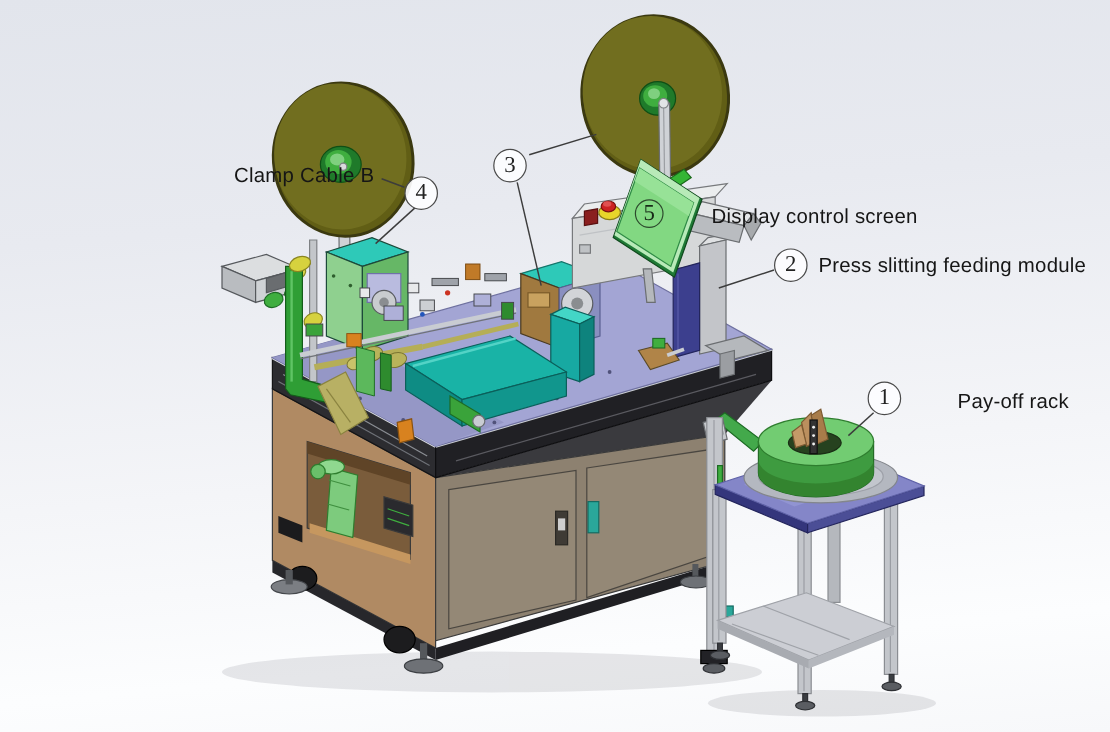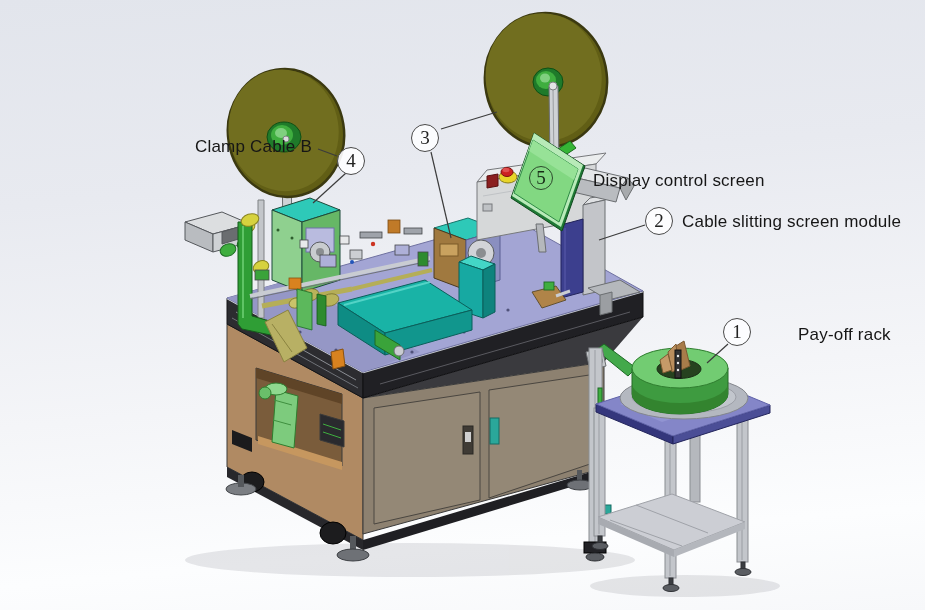--- a/index.html
+++ b/index.html
@@ -337,16 +337,16 @@
   </g>
 </svg>
 
 <div class="badge" style="left:723px;top:318px;width:28px;height:28px;">1</div>
 <div class="badge" style="left:645px;top:207px;width:28px;height:28px;">2</div>
 <div class="badge" style="left:411px;top:124px;width:28px;height:28px;">3</div>
 <div class="badge" style="left:337px;top:147px;width:28px;height:28px;">4</div>
 <div class="badge on-screen" style="left:529px;top:166px;width:24px;height:24px;">5</div>
 
 <div class="callout-label" style="left:798px;top:325px;">Pay-off rack</div>
-<div class="callout-label" style="left:682px;top:212px;">Cable slitting screen module</div>
+<div class="callout-label" style="left:682px;top:212px;">Press slitting feeding module</div>
 <div class="callout-label" style="left:195px;top:137px;">Clamp Cable B</div>
 <div class="callout-label" style="left:593px;top:157px;margin-top:14px;">Display control screen</div>
 </div>
 
 </body></html>

